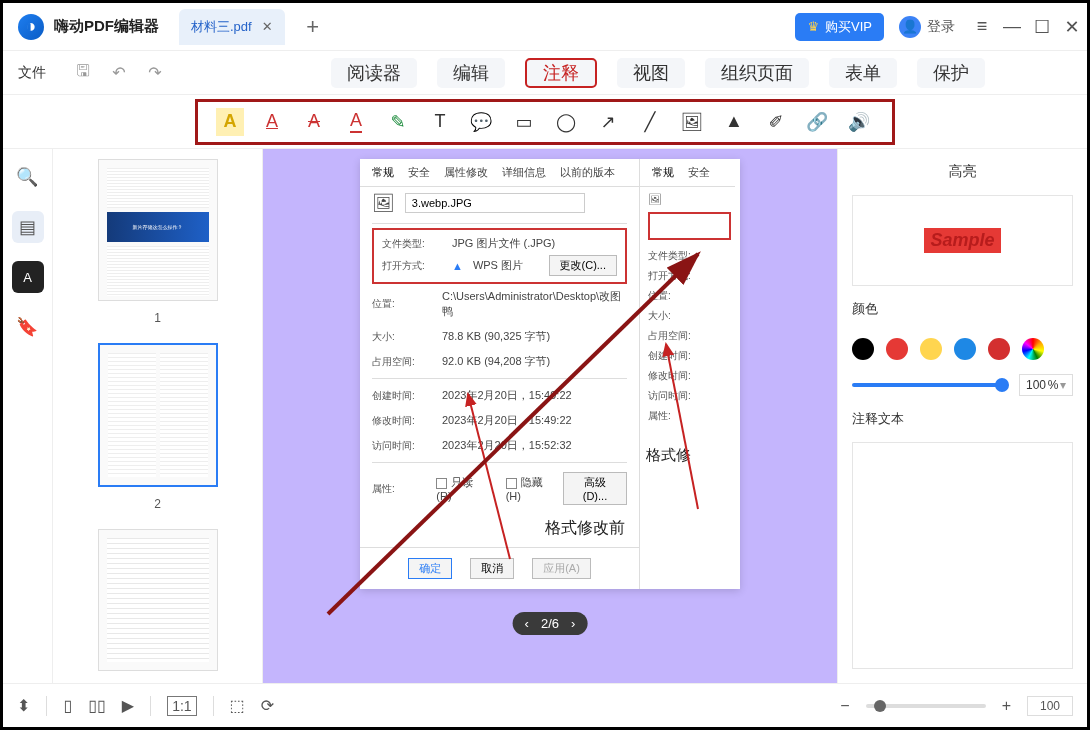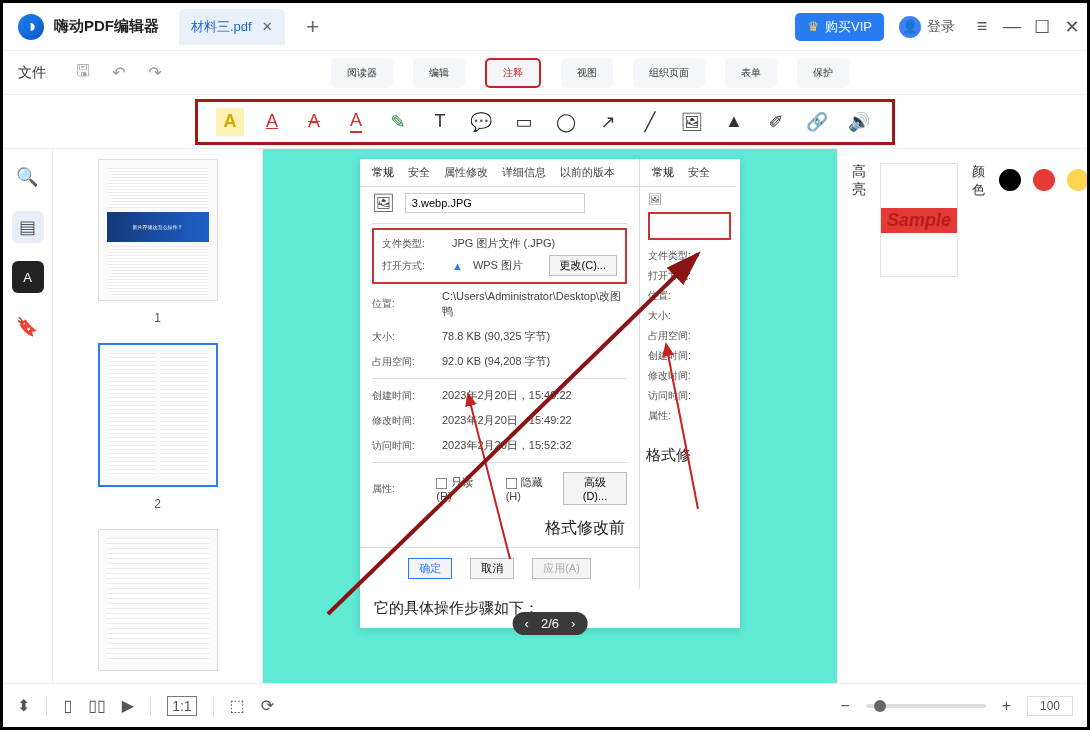--- a/index.html
+++ b/index.html
@@ -13,58 +13,58 @@
 .spacer{flex:1}
 .vip-btn{display:flex;align-items:center;background:#2a7cf5;color:#fff;height:28px;padding:0 12px;border-radius:5px;font-size:13px;margin-right:15px;gap:6px}
 .vip-btn .crown{color:#ffd24d}
 .login{display:flex;align-items:center;gap:6px;color:#555;font-size:14px;margin-right:12px}
 .login-ico{width:22px;height:22px;border-radius:50%;background:#3b82f6;display:flex;align-items:center;justify-content:center;color:#fff;font-size:13px}
 .wbtn{width:30px;height:30px;display:flex;align-items:center;justify-content:center;color:#555;font-size:18px}
 .menubar{height:44px;display:flex;align-items:center;padding:0 15px;gap:8px;border-bottom:1px solid #eee}
 .file-lbl{font-size:14px;color:#333;margin-right:15px}
 .ico-btn{width:28px;height:28px;display:flex;align-items:center;justify-content:center;color:#999;font-size:16px}
 .menu-spacer{width:140px}
-.mode-btn{height:30px;padding:0 16px;background:#f4f6f9;border-radius:5px;display:flex;align-items:center;font-size:10px;color:#333;margin:0 6px}
+.mode-btn{height:30px;padding:0 16px;background:#f4f6f9;border-radius:5px;display:flex;align-items:center;font-size:18px;color:#333;margin:0 6px}
 .mode-btn.active{border:2px solid #c62222;color:#c62222}
 .toolbar{height:54px;display:flex;align-items:center;justify-content:center;border-bottom:1px solid #eee}
 .tool-group{display:flex;align-items:center;gap:14px;border:3px solid #a01818;padding:6px 18px;position:relative}
 .tool{width:28px;height:28px;display:flex;align-items:center;justify-content:center;font-size:18px;color:#333}
 .tool.hl{background:#fff0b3;color:#d4a500;font-weight:bold}
 .main{display:flex;height:calc(730px - 48px - 44px - 54px - 44px - 6px)}
 .side-rail{width:50px;border-right:1px solid #eee;display:flex;flex-direction:column;align-items:center;padding-top:12px;gap:18px}
 .rail-btn{width:32px;height:32px;display:flex;align-items:center;justify-content:center;color:#555;font-size:18px;border-radius:6px}
 .rail-btn.active{background:#e8eef7}
 .thumbs{width:210px;border-right:1px solid #eee;padding:10px;overflow:hidden}
 .thumbs-title{font-size:14px;color:#333;margin:4px 0 14px 10px}
 .thumb{width:120px;margin:0 auto 10px;border:1px solid #ddd;background:#fff;display:flex;flex-direction:column}
 .thumb-img{height:140px;background:#fafafa;padding:8px;font-size:3px;color:#888;overflow:hidden}
 .thumb-num{text-align:center;font-size:12px;color:#555;margin-bottom:18px}
 .t1-banner{height:30px;background:linear-gradient(90deg,#143a7a,#1e60c7);color:#fff;font-size:5px;display:flex;align-items:center;justify-content:center;margin:4px 0}
-.canvas{flex:1;background:#5eead4;position:relative;overflow:hidden}
+.canvas{flex:1;background:#c4b5fd;position:relative;overflow:hidden}
 .page-shadow{position:absolute;left:50%;top:10px;transform:translateX(-50%);width:380px;background:#fff;box-shadow:0 2px 8px rgba(0,0,0,.15);padding:0}
 .arrow{position:absolute;left:55px;top:95px;width:400px;height:380px;pointer-events:none}
 .props{font-size:11px;color:#444}
 .props-tabs{display:flex;gap:14px;padding:6px 12px;border-bottom:1px solid #ddd;font-size:11px}
 .props-tabs span.on{color:#000;font-weight:500}
 .prow{display:flex;padding:5px 12px;align-items:center;gap:10px}
 .plabel{width:60px;color:#555;font-size:10px}
 .pval{flex:1;font-size:11px}
 .pbox{border:2px solid #c33;padding:4px 8px;margin:0 12px}
 .pinput{border:1px solid #ccc;padding:3px 6px;font-size:11px;width:180px}
 .pbtn{border:1px solid #bbb;background:#f4f4f4;padding:2px 10px;font-size:11px}
 .props-two{display:flex}
 .props-left{flex:0 0 280px;border-right:1px solid #ddd}
 .props-right{flex:0 0 95px;overflow:hidden;position:relative}
 .caption{text-align:right;font-size:16px;font-weight:500;padding:8px 14px;color:#222}
 .dlg-btns{display:flex;justify-content:center;gap:18px;padding:10px;border-top:1px solid #ddd}
 .body-text{font-size:15px;color:#222;padding:10px 14px}
 .pagepill{position:absolute;bottom:48px;left:50%;transform:translateX(-50%);background:#3a3a3a;color:#fff;border-radius:18px;padding:4px 12px;display:flex;align-items:center;gap:12px;font-size:13px}
-.right-panel{width:250px;border-left:1px solid #eee;padding:14px;display:flex;flex-direction:row;gap:14px;font-size:13px;color:#333}
+.right-panel{width:250px;border-left:1px solid #eee;padding:14px;display:flex;flex-direction:column;gap:14px;font-size:13px;color:#333}
 .rp-title{text-align:center;font-size:14px}
-.sample-box{height:114px;border:1px solid #e5e5e5;display:flex;align-items:center;justify-content:center}
+.sample-box{height:91px;border:1px solid #e5e5e5;display:flex;align-items:center;justify-content:center}
 .sample-hl{background:#e53935;color:#b71c1c;font-weight:bold;font-size:18px;padding:2px 6px;font-style:italic}
 .color-row{display:flex;gap:12px;margin-top:6px}
 .swatch{width:22px;height:22px;border-radius:50%}
 .multi{background:conic-gradient(red,orange,yellow,green,cyan,blue,magenta,red)}
 .slider-row{display:flex;align-items:center;gap:10px}
 .slider{flex:1;height:4px;background:linear-gradient(90deg,#2a7cf5 95%,#ddd 95%);border-radius:2px;position:relative}
 .slider-thumb{position:absolute;right:0;top:-5px;width:14px;height:14px;border-radius:50%;background:#2a7cf5}
 .opacity-val{border:1px solid #ddd;padding:3px 6px;width:54px;font-size:12px;display:flex;justify-content:space-between}
 .note-area{flex:1;border:1px solid #e5e5e5;min-height:120px}
 .bottombar{height:44px;border-top:1px solid #eee;display:flex;align-items:center;padding:0 14px;gap:16px;color:#555;font-size:16px}
@@ -281,21 +281,20 @@
           <svg class="red-arrow2" style="left:18px;top:180px" width="50" height="180">
               <defs>
                 <marker id="ah2" markerWidth="8" markerHeight="8" refX="6" refY="3" orient="auto">
                   <path d="M0,0 L7,3 L0,6 Z" fill="#c62222"></path>
                 </marker>
               </defs>
               <line x1="40" y1="170" x2="8" y2="5" stroke="#c62222" stroke-width="2" marker-end="url(#ah2)"></line>
             </svg>
         </div>
       </div>
-      <div class="body-text">它的具体操作步骤如下：</div>
       <svg class="red-arrow2" style="left:100px;top:230px" width="60" height="180">
           <line x1="50" y1="170" x2="8" y2="5" stroke="#c62222" stroke-width="2" marker-end="url(#ah2)"></line>
         </svg>
     </div>
 
     <svg class="arrow" viewBox="0 0 400 380">
       <defs>
           <marker id="ah" markerWidth="10" markerHeight="10" refX="8" refY="3" orient="auto">
             <path d="M0,0 L9,3 L0,6 Z" fill="#8a1414"></path>
           </marker>

